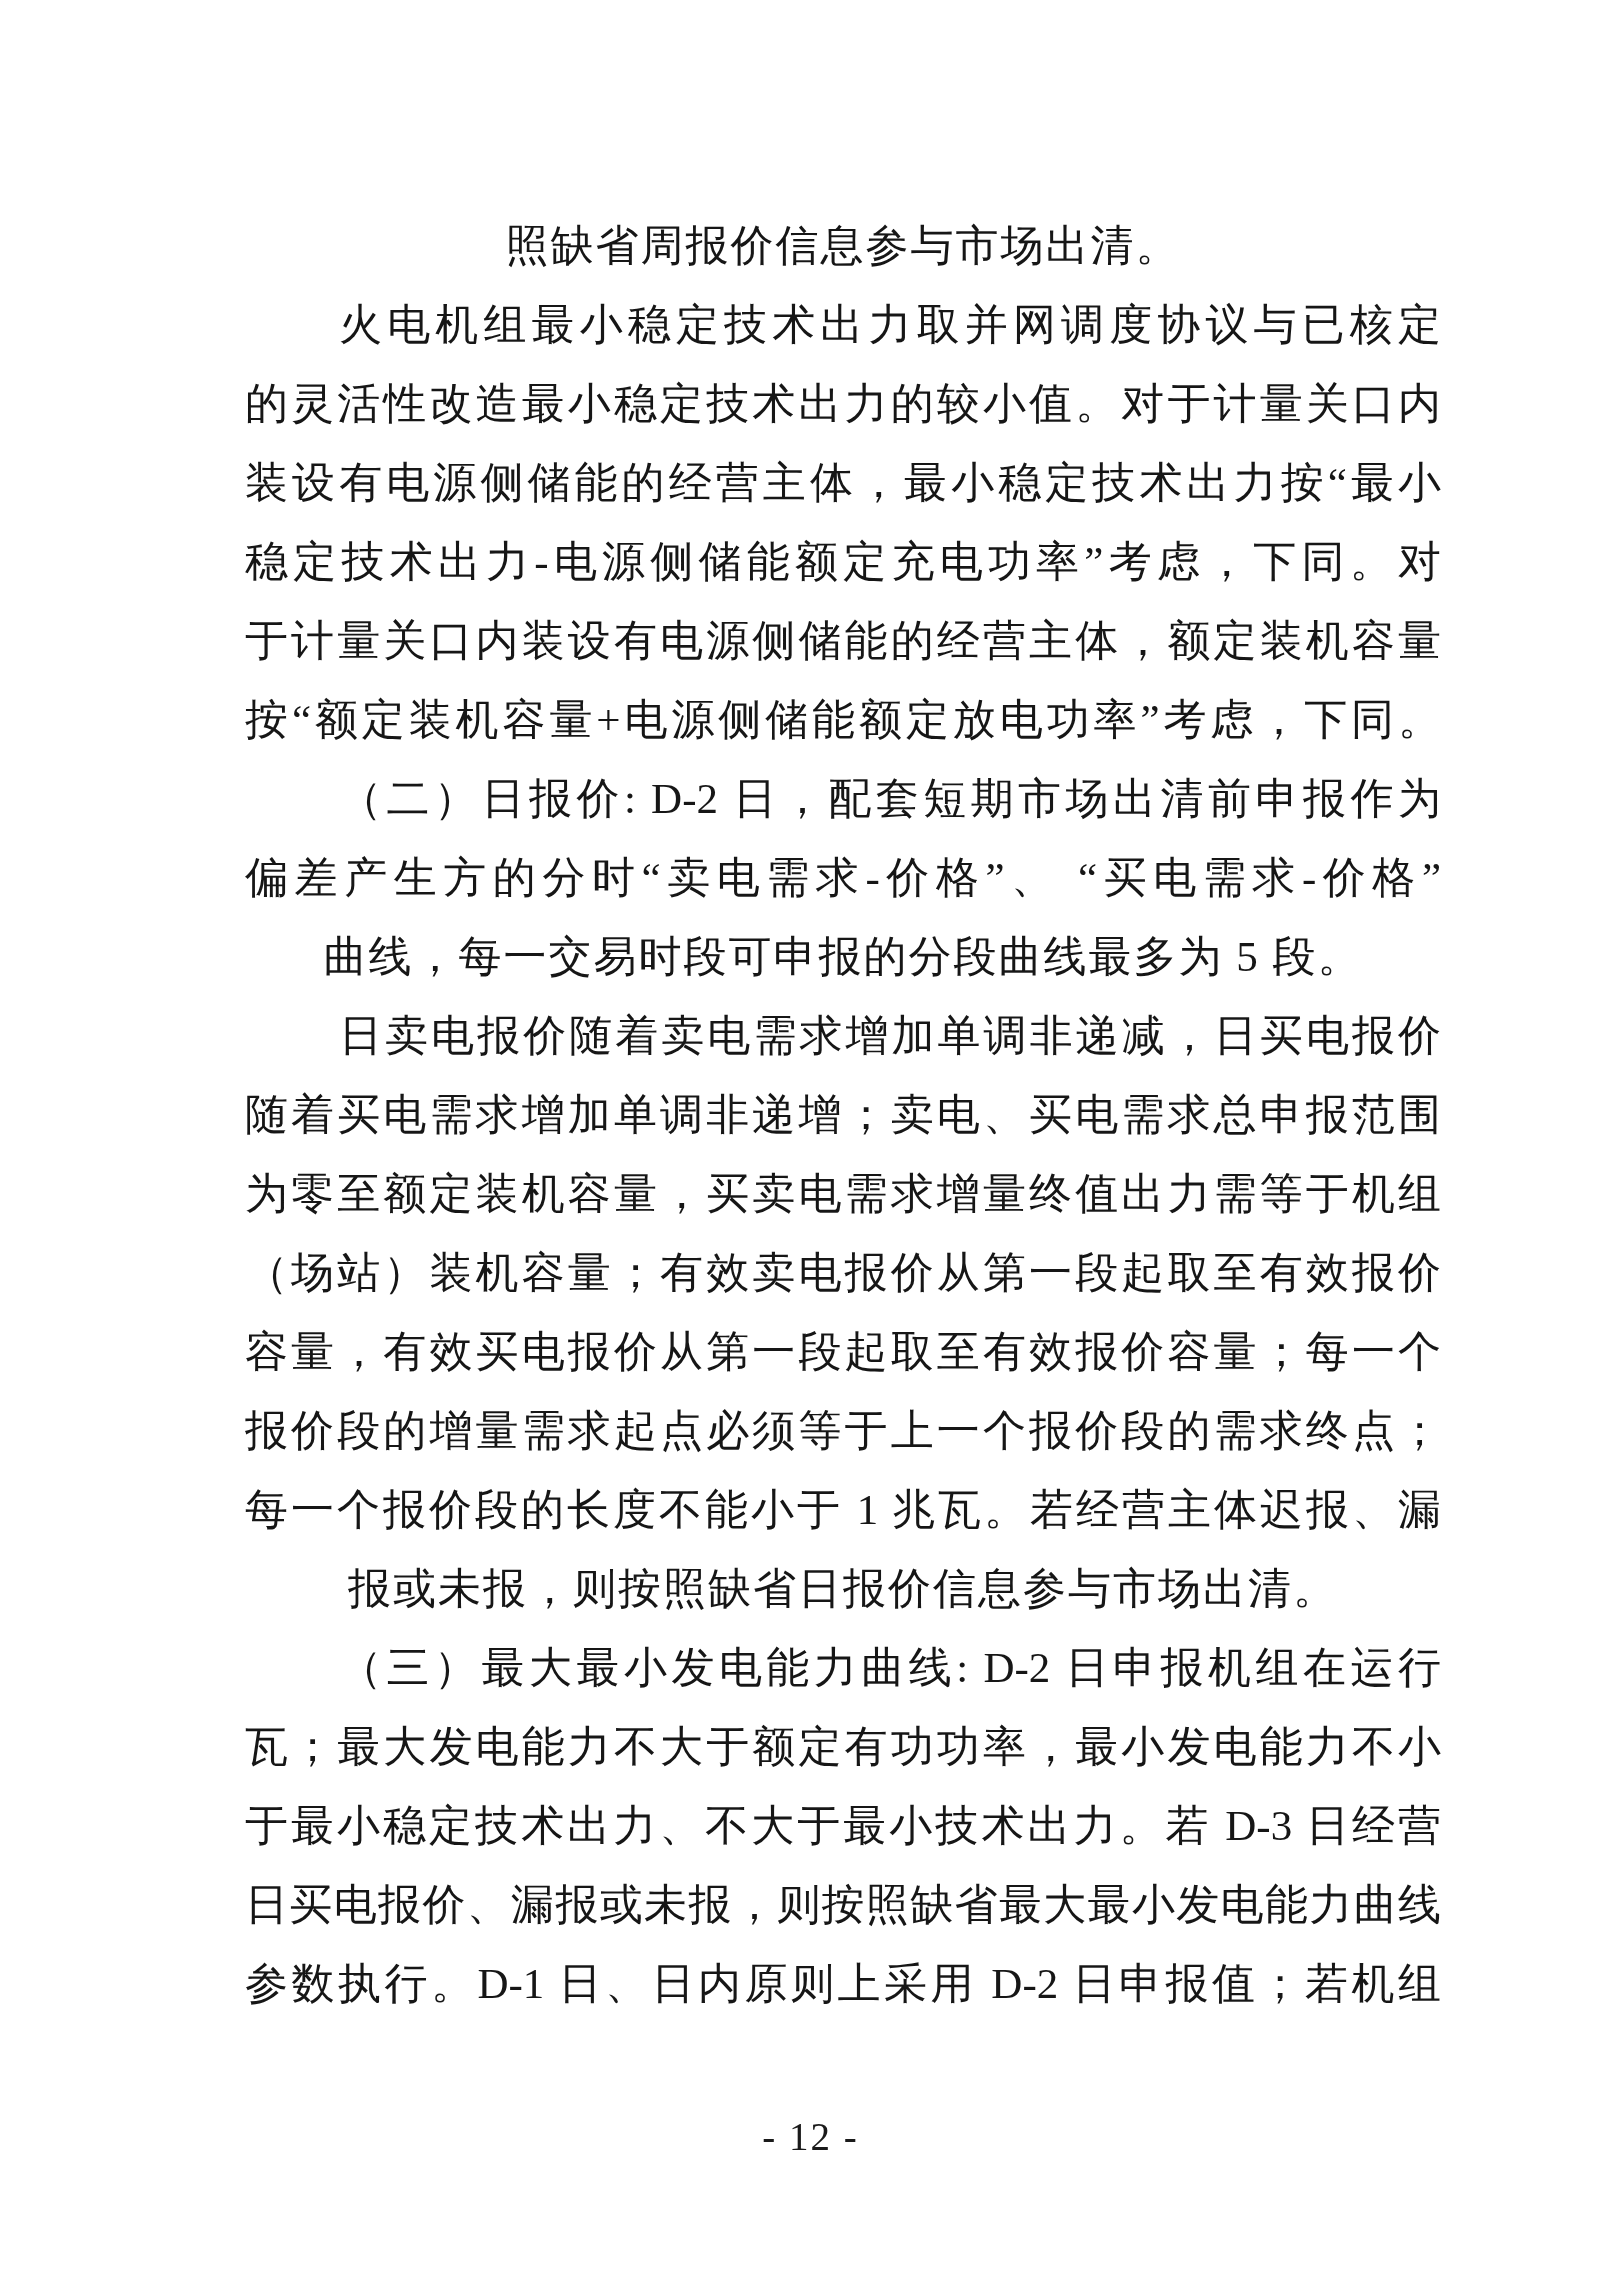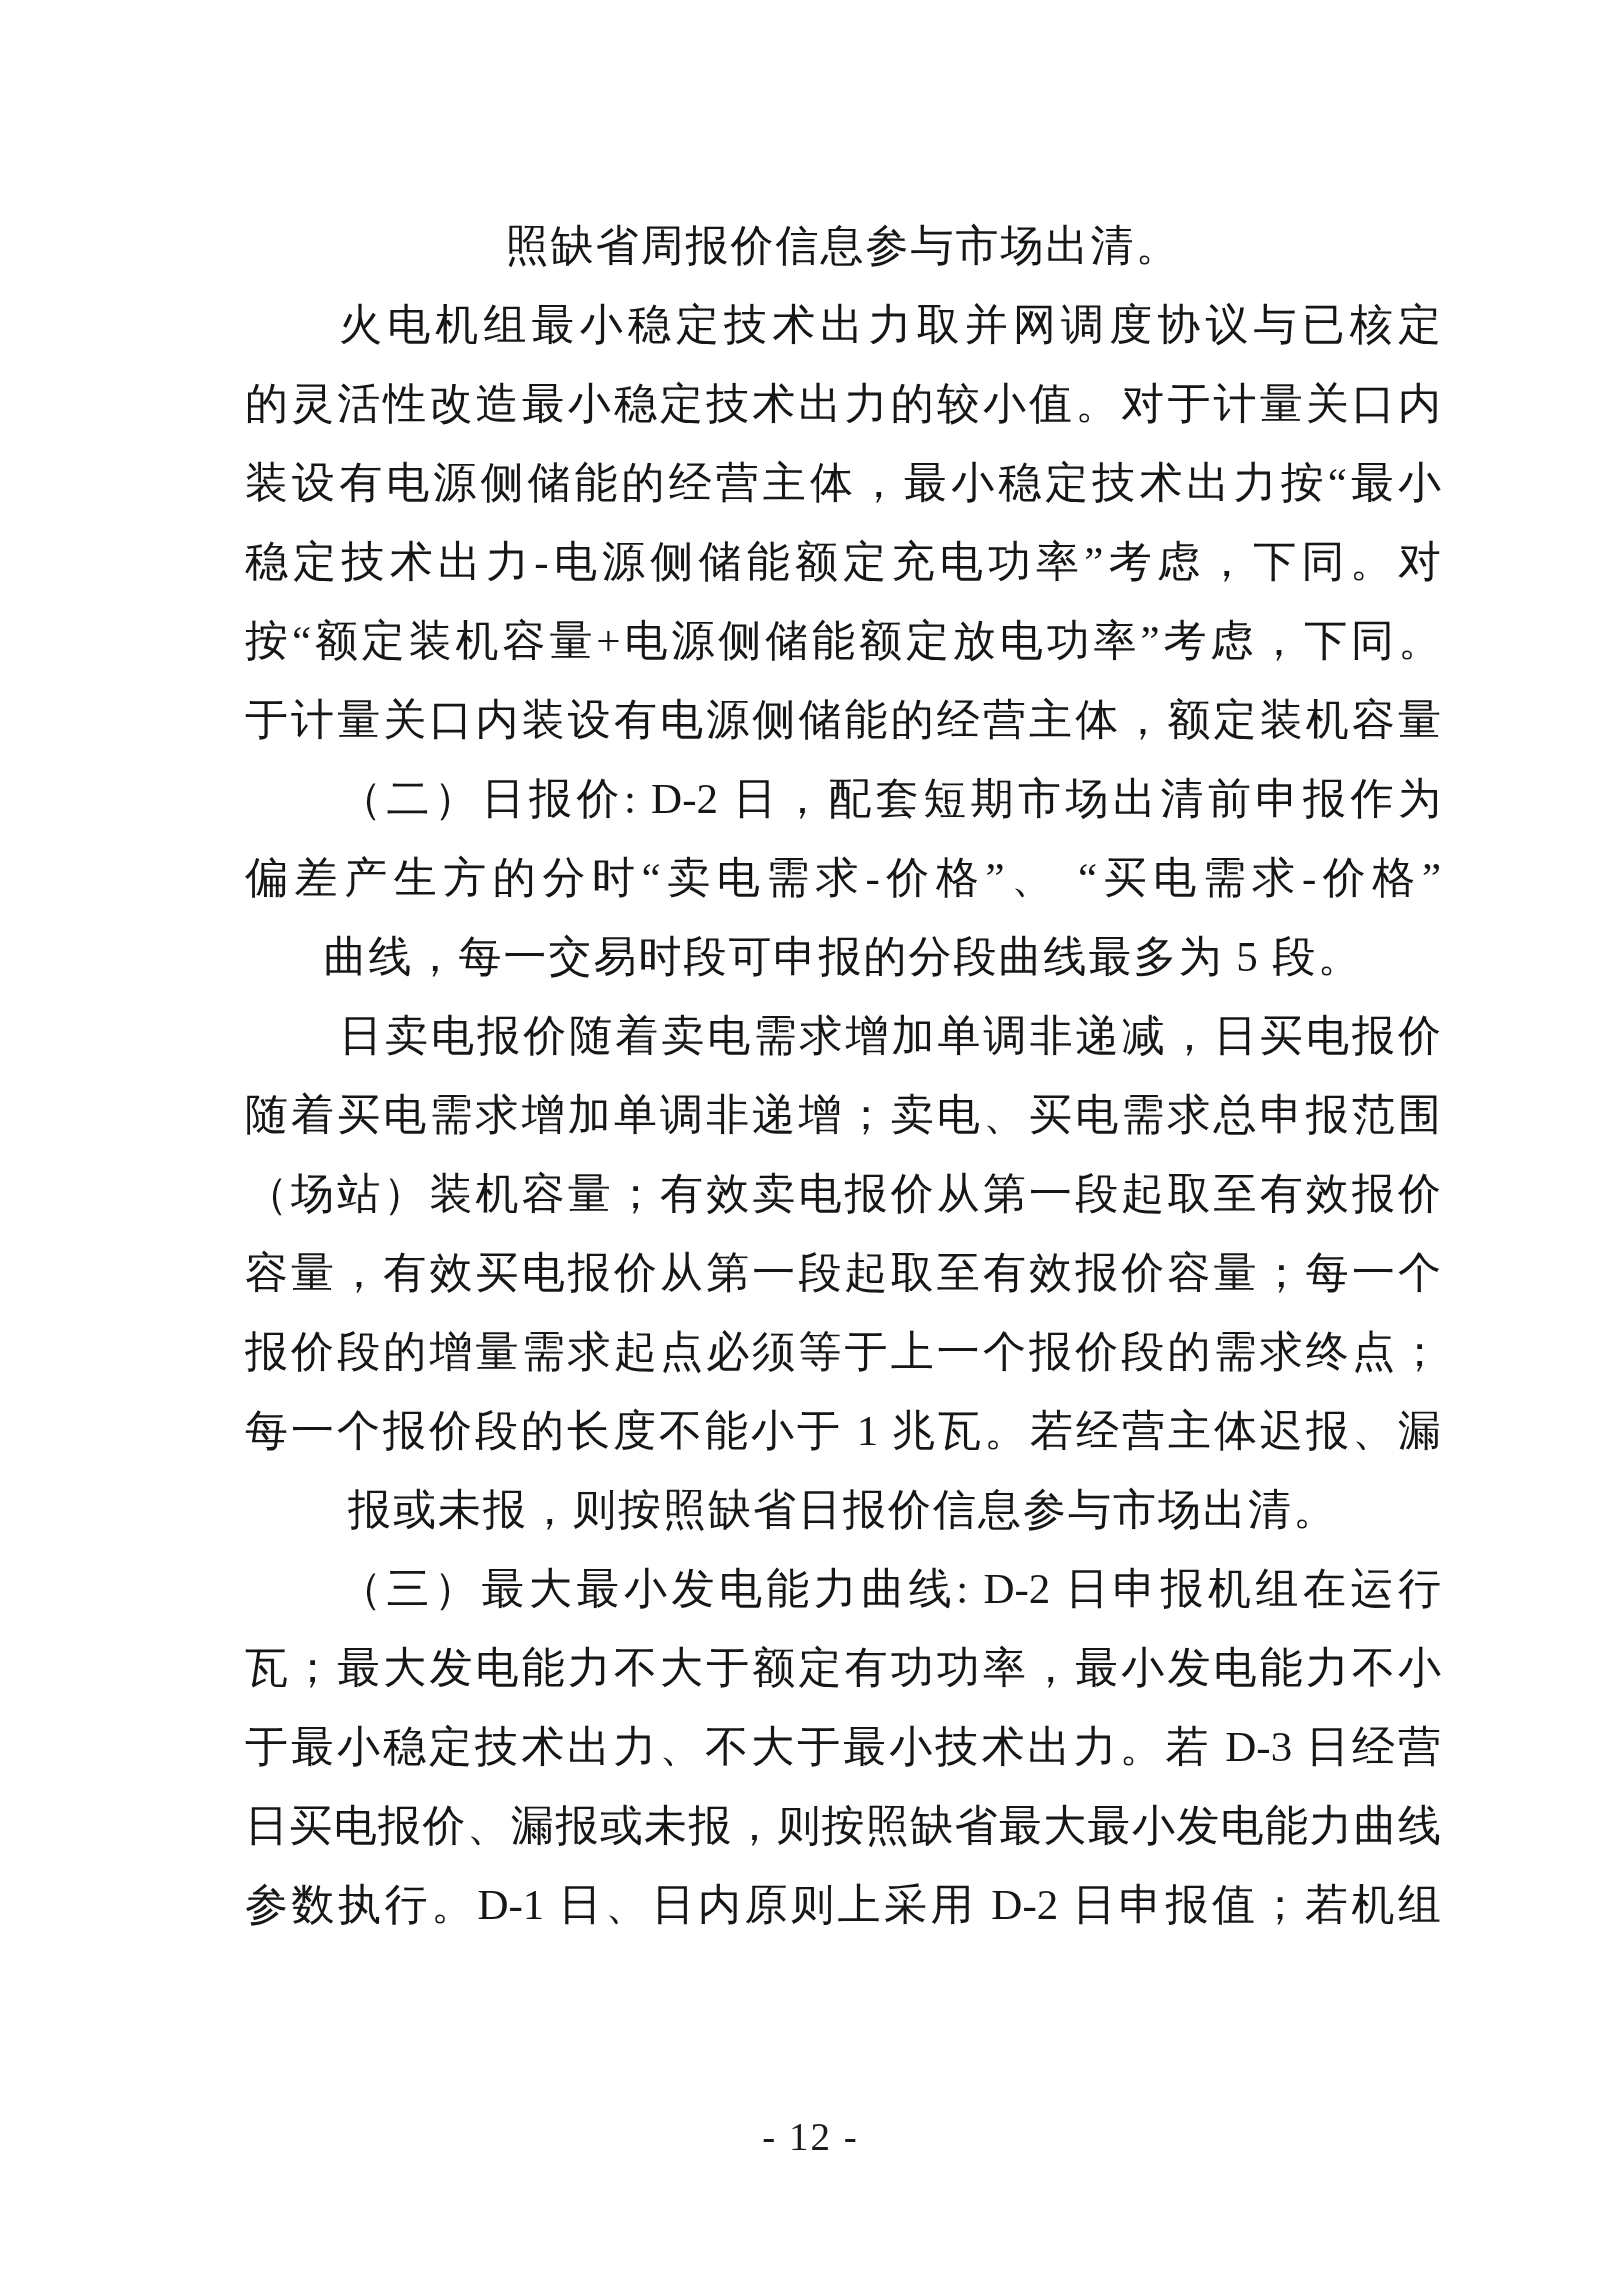--- a/index.html
+++ b/index.html
@@ -61,27 +61,28 @@
 </head>
 <body>
 
 <div class="page">
   <div class="body-text">
     <div class="line end">照缺省周报价信息参与市场出清。</div>
     <div class="line full indent">火电机组最小稳定技术出力取并网调度协议与已核定</div>
     <div class="line full">的灵活性改造最小稳定技术出力的较小值。对于计量关口内</div>
     <div class="line full">装设有电源侧储能的经营主体，最小稳定技术出力按“最小</div>
     <div class="line full">稳定技术出力-电源侧储能额定充电功率”考虑，下同。对</div>
+    <div class="line full">于计量关口内装设有电源侧储能的经营主体，额定装机容量</div>
     <div class="line full">按“额定装机容量+电源侧储能额定放电功率”考虑，下同。</div>
-    <div class="line full">于计量关口内装设有电源侧储能的经营主体，额定装机容量</div>
     <div class="line full indent">（二）日报价: D-2 日，配套短期市场出清前申报作为</div>
     <div class="line full">偏差产生方的分时“卖电需求-价格”、 “买电需求-价格”</div>
     <div class="line end">曲线，每一交易时段可申报的分段曲线最多为 5 段。</div>
     <div class="line full indent">日卖电报价随着卖电需求增加单调非递减，日买电报价</div>
     <div class="line full">随着买电需求增加单调非递增；卖电、买电需求总申报范围</div>
+    <div class="line full">为零至额定装机容量，买卖电需求增量终值出力需等于机组</div>
     <div class="line full">（场站）装机容量；有效卖电报价从第一段起取至有效报价</div>
     <div class="line full">容量，有效买电报价从第一段起取至有效报价容量；每一个</div>
     <div class="line full">报价段的增量需求起点必须等于上一个报价段的需求终点；</div>
     <div class="line full">每一个报价段的长度不能小于 1 兆瓦。若经营主体迟报、漏</div>
     <div class="line end">报或未报，则按照缺省日报价信息参与市场出清。</div>
     <div class="line full indent">（三）最大最小发电能力曲线: D-2 日申报机组在运行</div>
     <div class="line full">瓦；最大发电能力不大于额定有功功率，最小发电能力不小</div>
     <div class="line full">于最小稳定技术出力、不大于最小技术出力。若 D-3 日经营</div>
     <div class="line full">日买电报价、漏报或未报，则按照缺省最大最小发电能力曲线</div>
     <div class="line full">参数执行。D-1 日、日内原则上采用 D-2 日申报值；若机组</div>

